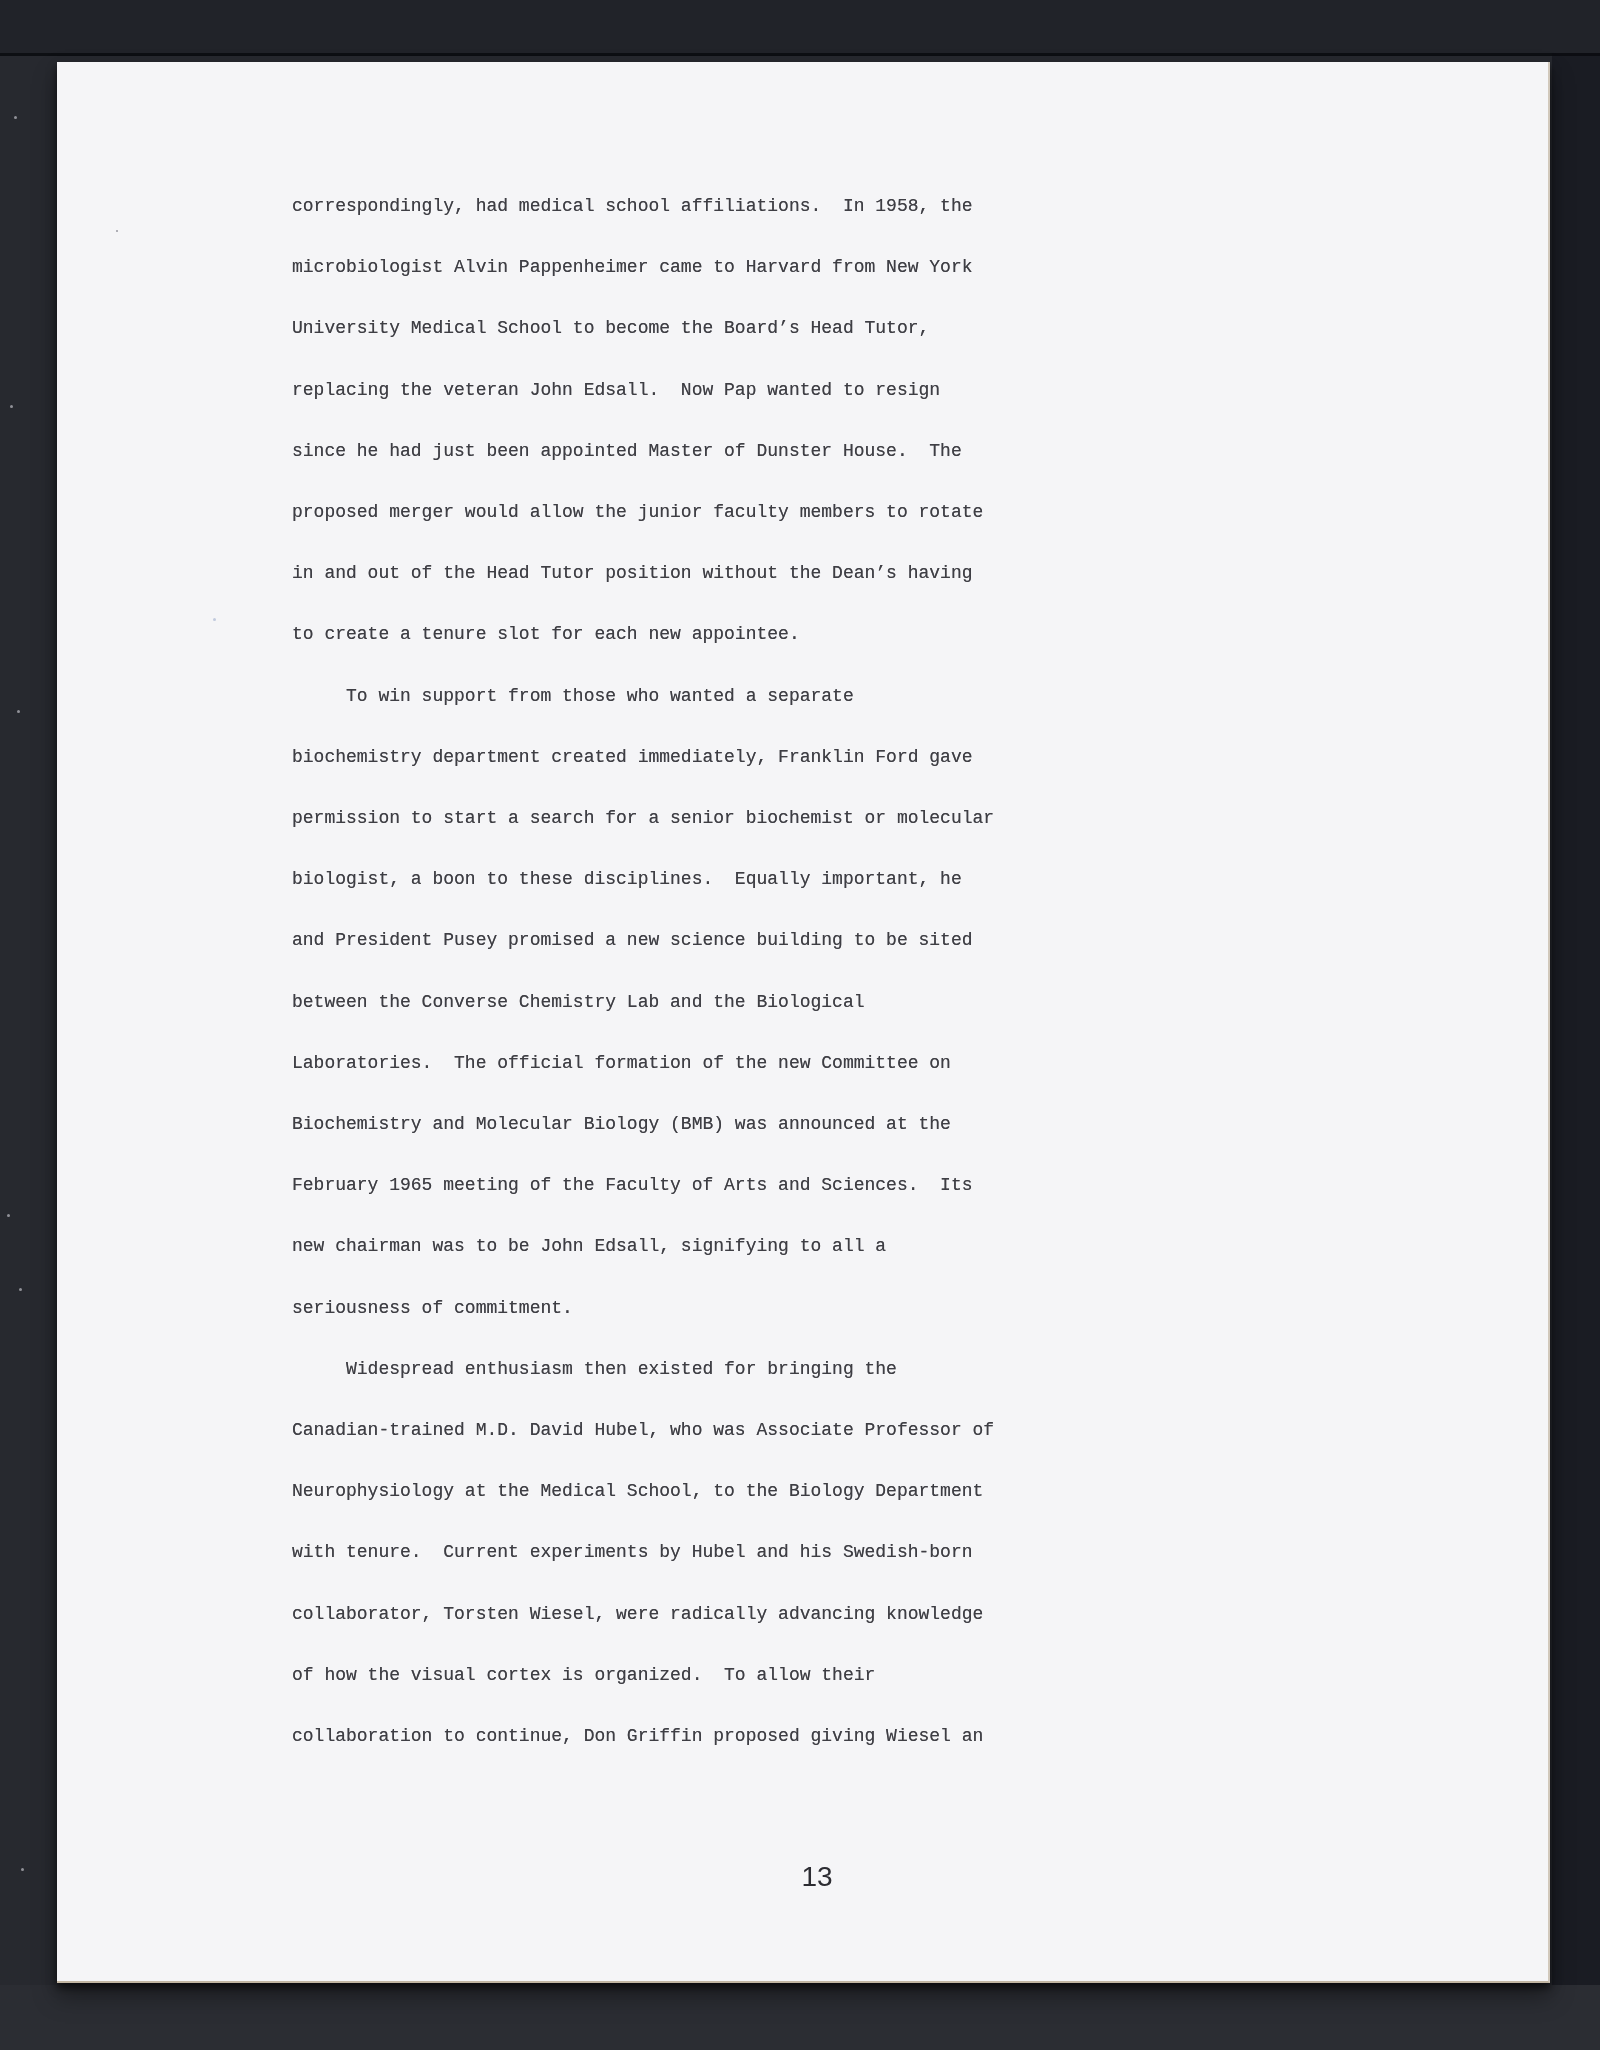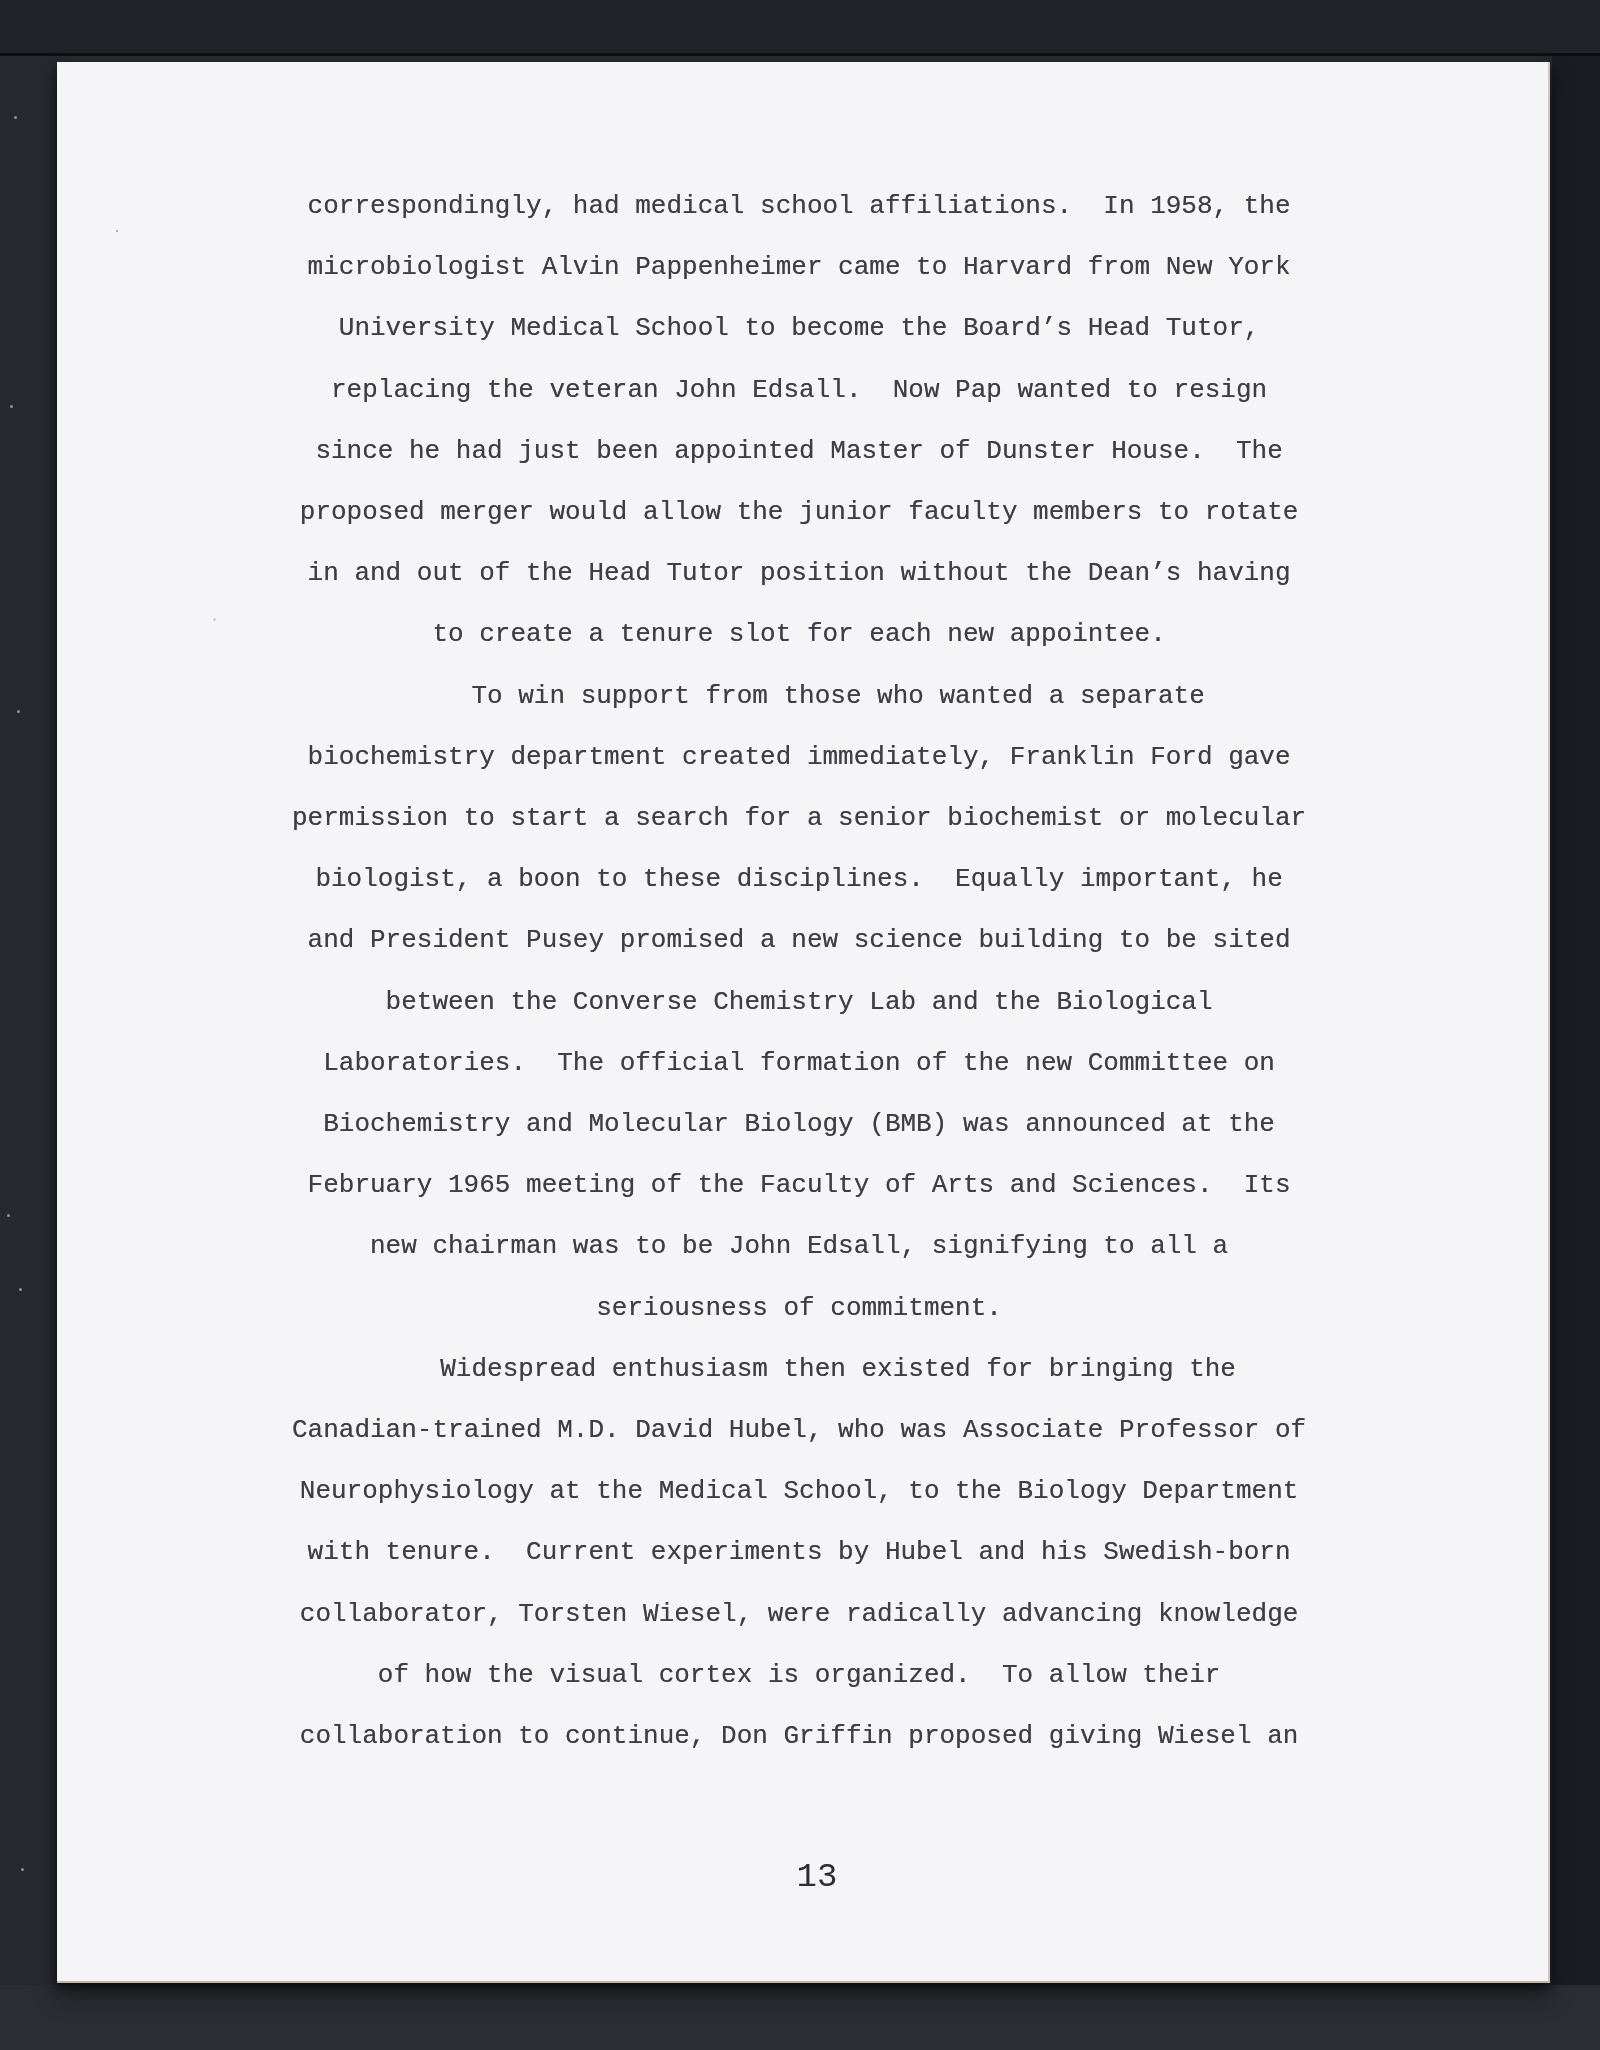--- a/index.html
+++ b/index.html
@@ -16,29 +16,28 @@
   .paper{
     position:absolute;left:57px;top:62px;width:1493px;height:1921px;box-sizing:border-box;
     background:var(--paper);
     border-right:2px solid rgba(154,132,96,.40);
     border-bottom:2px solid rgba(154,132,96,.55);
     box-shadow:0 5px 8px rgba(0,0,0,.55), 0 14px 22px rgba(0,0,0,.35);
   }
   .typed-text{
     position:absolute;left:235px;top:114px;
     font-family:"Liberation Mono","DejaVu Sans Mono",monospace;
-    font-size:26px;line-height:61.2px;
+    font-size:18px;line-height:61.2px;
     color:var(--ink);white-space:pre;
     text-shadow:0 0 .6px rgba(62,62,68,.7);
-    text-align:center;
   }
   .page-number{
     position:absolute;left:702px;top:1796px;width:116px;text-align:center;
-    font-family:Liberation Mono, monospace;
-    font-size:34px;line-height:38px;color:var(--ink2);
+    font-family:Liberation Sans, sans-serif;
+    font-size:28px;line-height:38px;color:var(--ink2);
   }
   .speck{position:absolute;border-radius:50%;}
   .speck.light{width:3px;height:3px;background:rgba(232,232,238,.55);}
   .speck.dark{width:2px;height:2px;background:rgba(90,90,100,.6);}
   .speck.blue{width:3px;height:3px;background:rgba(130,150,190,.45);}
 </style>
 </head>
 <body>
 
 <div class="screen">

